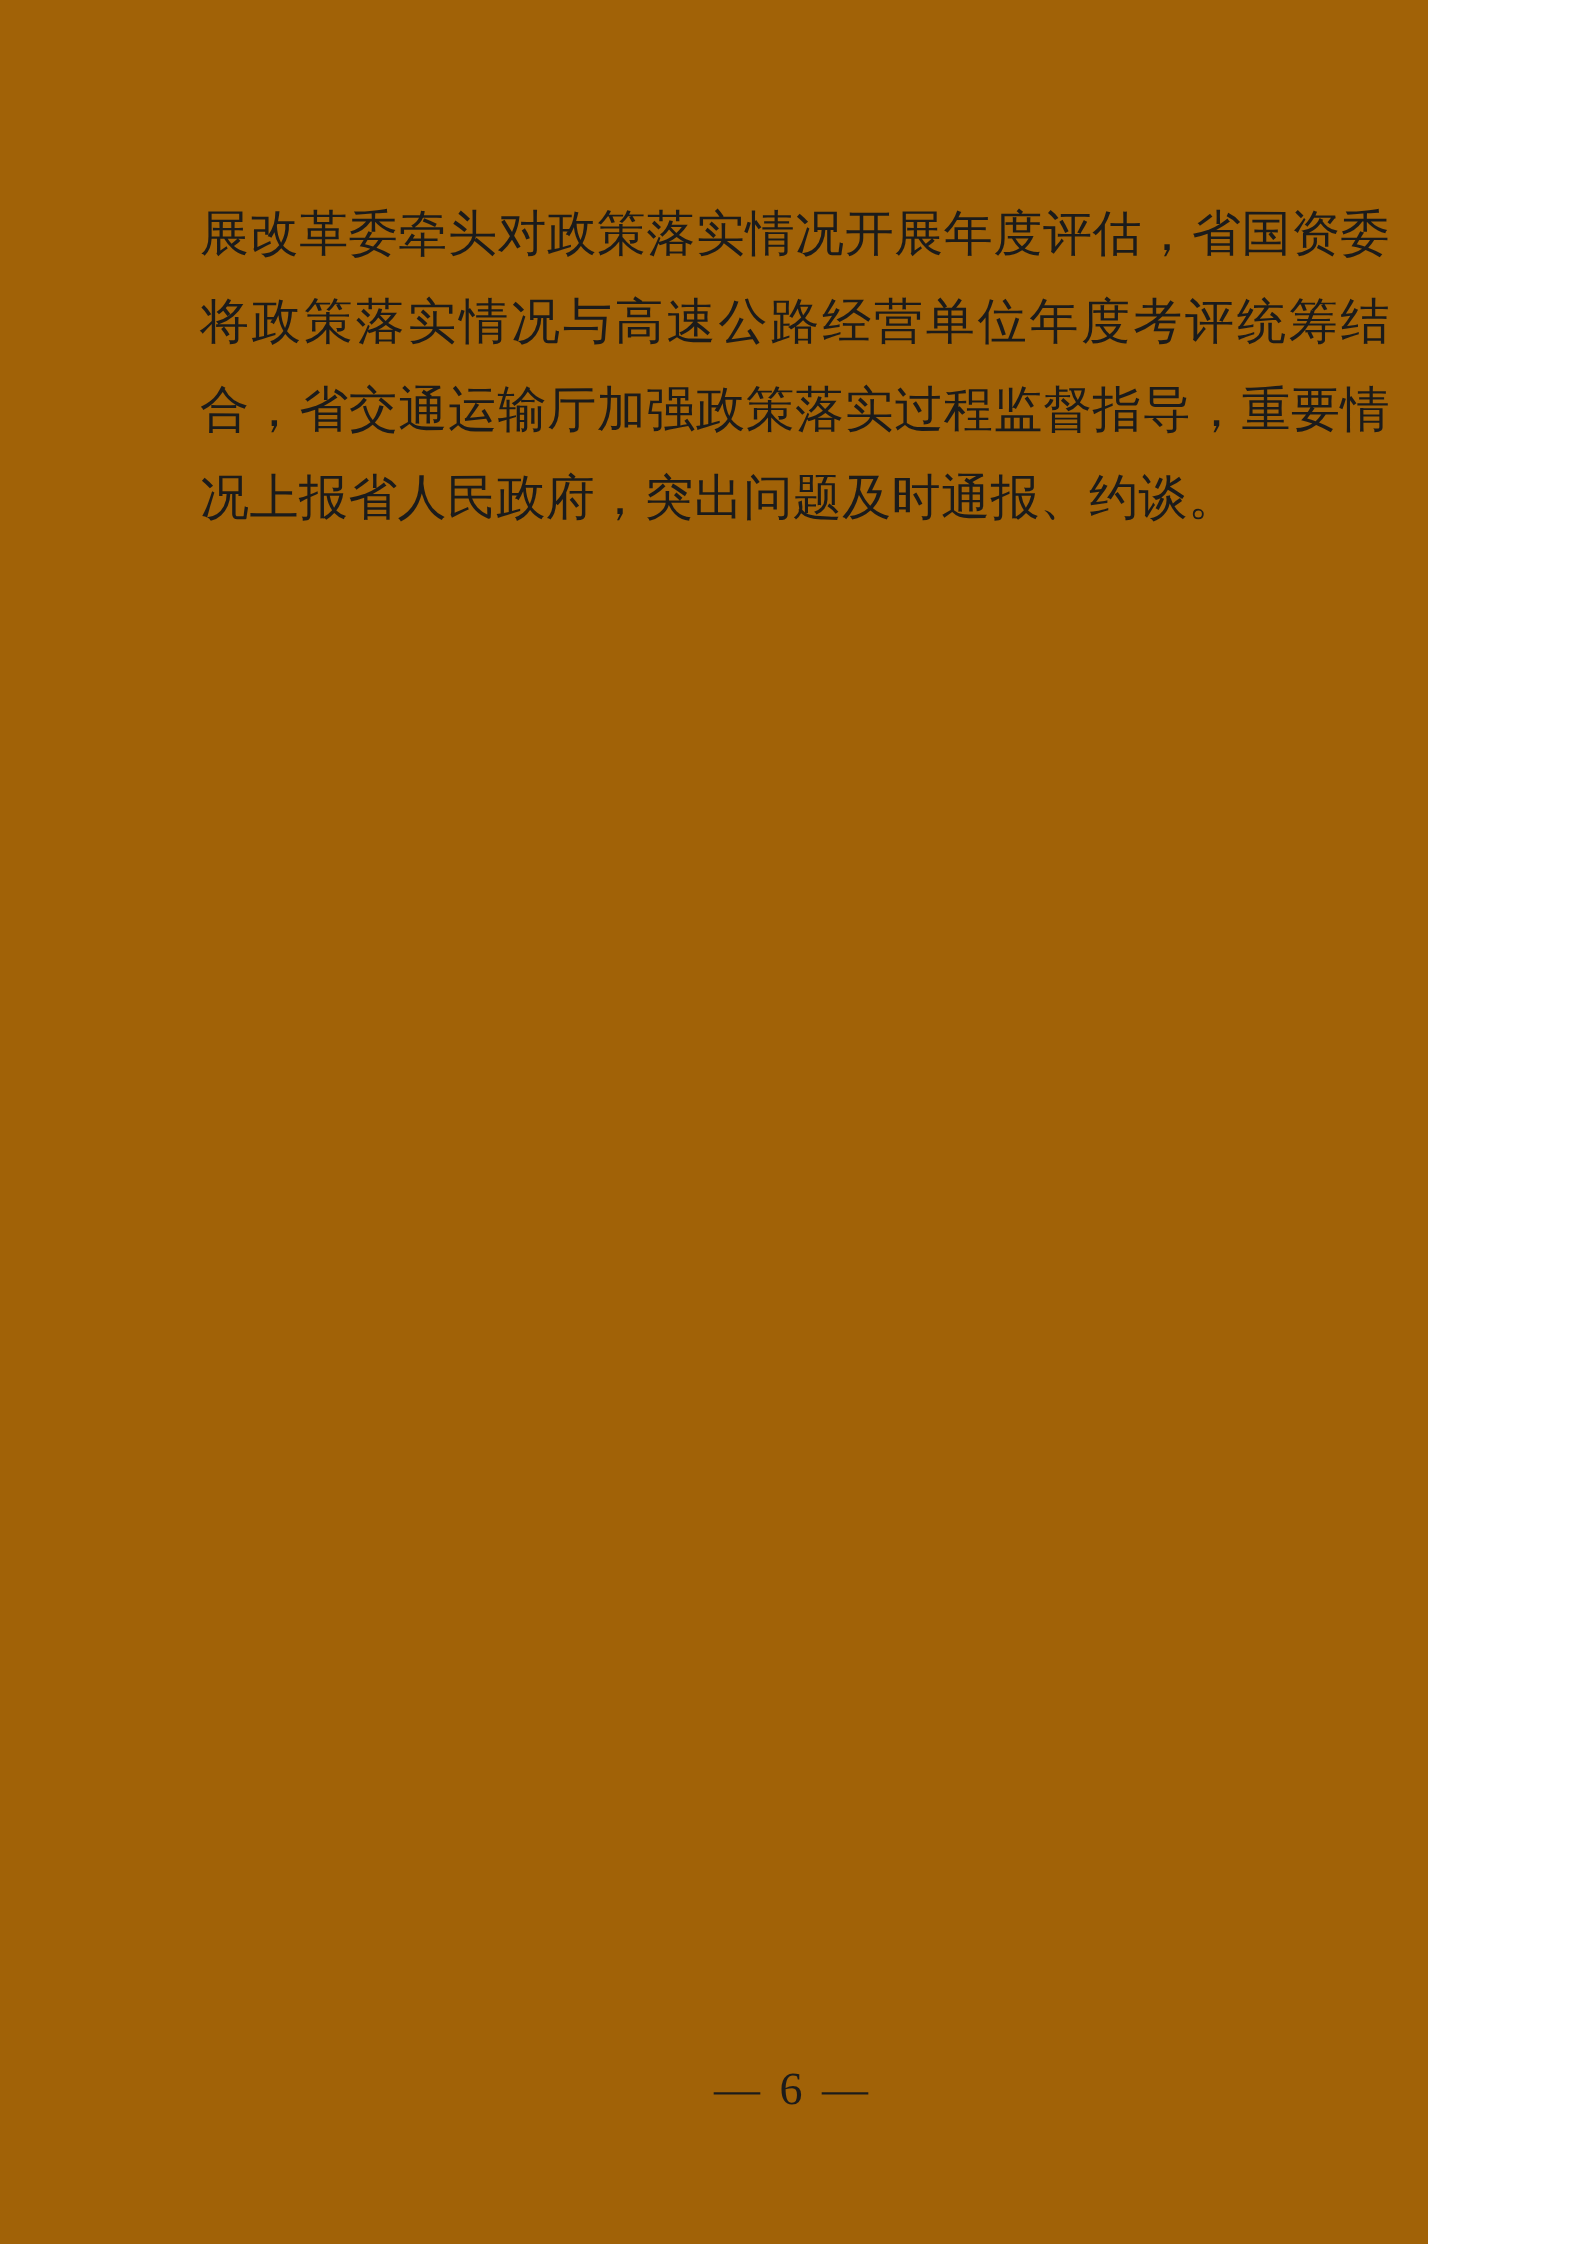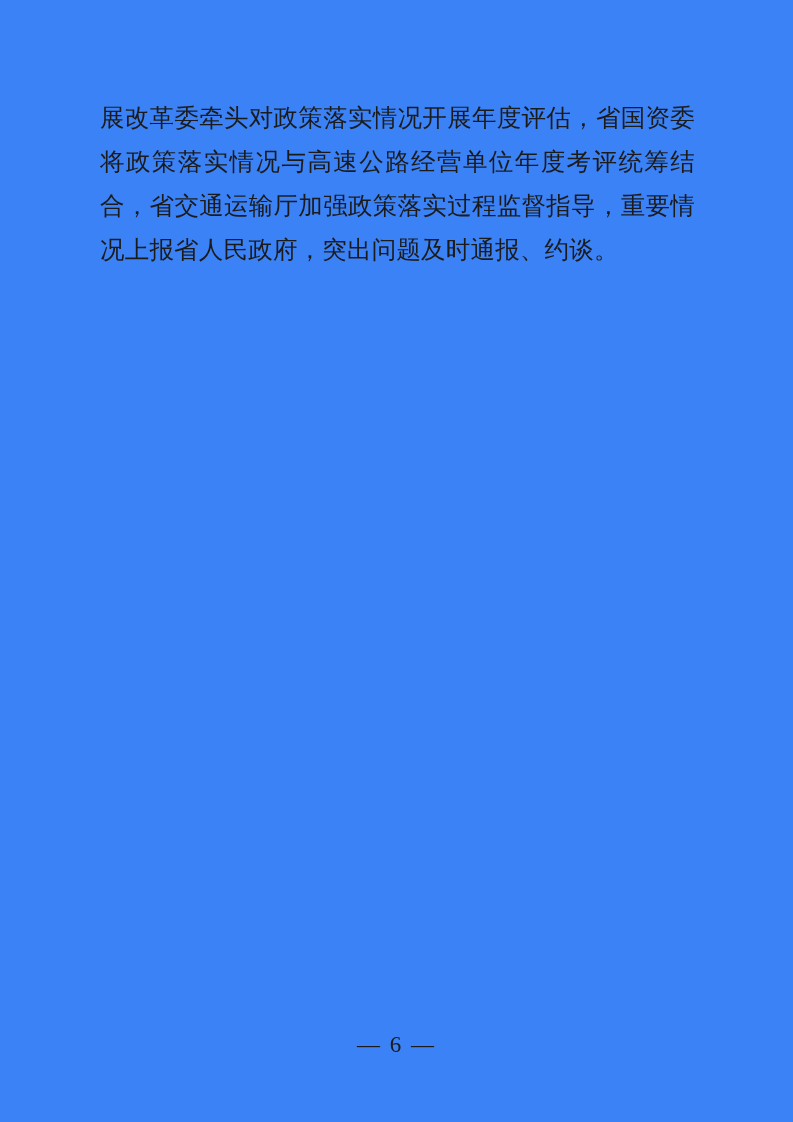--- a/index.html
+++ b/index.html
@@ -12,23 +12,23 @@
     background: #ffffff;
     font-family: "Liberation Serif", "DejaVu Serif", serif;
     color: #1a1a1a;
     position: relative;
     overflow: hidden;
   }
   .page {
     position: absolute;
     top: 0;
     left: 0;
-    width: 793px;
+    width: 714px;
     height: 1122px;
-    background: #3b82f6;
+    background: #a16207;
   }
   .body-text {
     position: absolute;
     left: 100px;
     top: 96px;
     width: 595px;
     font-size: 24.5px;
     line-height: 44px;
     letter-spacing: 0.2px;
     text-align: justify;

